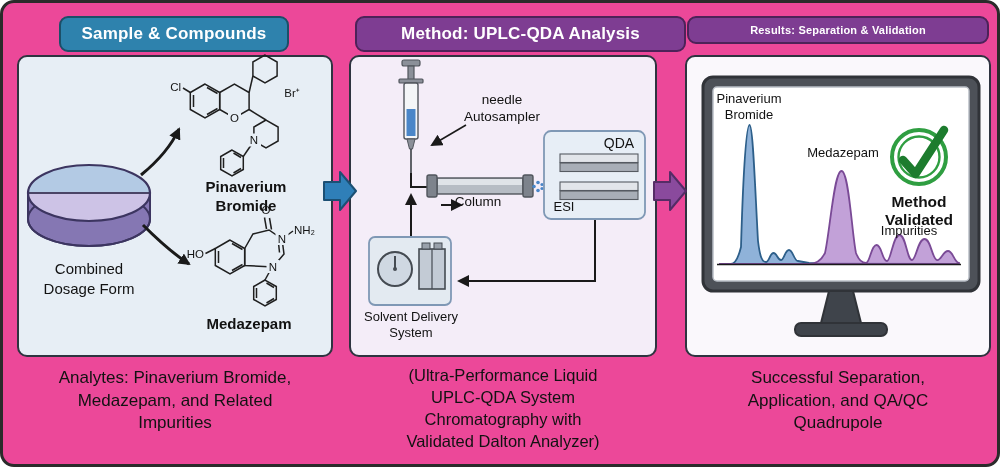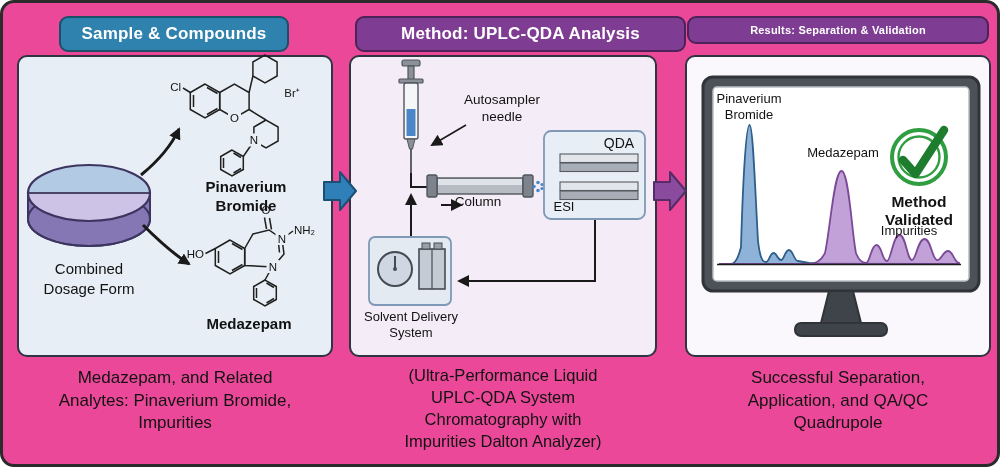--- a/index.html
+++ b/index.html
@@ -192,22 +192,22 @@
     <div>Combined</div>
     <div>Dosage Form</div>
   </div>
   <div class="lbl" style="left:188px;top:174px;width:110px;font-size:15px;font-weight:600;line-height:19px;">
     <div>Pinaverium</div>
     <div>Bromide</div>
   </div>
   <div class="lbl" style="left:190px;top:312px;width:112px;font-size:15px;font-weight:600;">Medazepam</div>
 
   <div class="lbl" style="left:443px;top:88px;width:112px;font-size:13.5px;font-weight:500;line-height:17px;">
+    <div>needle</div>
     <div>Autosampler</div>
-    <div>needle</div>
   </div>
   <div class="lbl" style="left:438px;top:150px;width:74px;font-size:13.5px;font-weight:500;margin-top:41px;">Column</div>
   <div class="lbl" style="left:594px;top:132px;width:44px;font-size:14px;font-weight:500;">QDA</div>
   <div class="lbl" style="left:543px;top:196px;width:36px;font-size:13px;font-weight:500;">ESI</div>
   <div class="lbl" style="left:352px;top:306px;width:112px;font-size:13px;font-weight:500;line-height:16px;">
     <div>Solvent Delivery</div>
     <div>System</div>
   </div>
 
   <div class="lbl" style="left:698px;top:88px;width:96px;font-size:13px;font-weight:500;line-height:16px;">
@@ -215,29 +215,29 @@
     <div>Bromide</div>
   </div>
   <div class="lbl" style="left:794px;top:142px;width:92px;font-size:13px;font-weight:500;">Medazepam</div>
   <div class="lbl" style="left:858px;top:220px;width:96px;font-size:13px;font-weight:500;">Impurities</div>
   <div class="lbl" style="left:866px;top:190px;width:100px;font-size:15.5px;font-weight:700;line-height:18px;">
     <div>Method</div>
     <div>Validated</div>
   </div>
 
   <div class="caption" style="left:14px;top:364px;width:316px;">
+    <div>Analytes: Pinaverium Bromide,</div>
     <div>Medazepam, and Related</div>
-    <div>Analytes: Pinaverium Bromide,</div>
     <div>Impurities</div>
   </div>
   <div class="caption" style="left:346px;top:361px;width:308px;font-size:16.5px;line-height:22px;">
     <div>(Ultra-Performance Liquid</div>
     <div>UPLC-QDA System</div>
     <div>Chromatography with</div>
-    <div>Impurities Dalton Analyzer)</div>
+    <div>Validated Dalton Analyzer)</div>
   </div>
   <div class="caption" style="left:682px;top:364px;width:306px;">
     <div>Successful Separation,</div>
     <div>Application, and QA/QC</div>
     <div>Quadrupole</div>
   </div>
 
 </div>
 
 </body></html>

